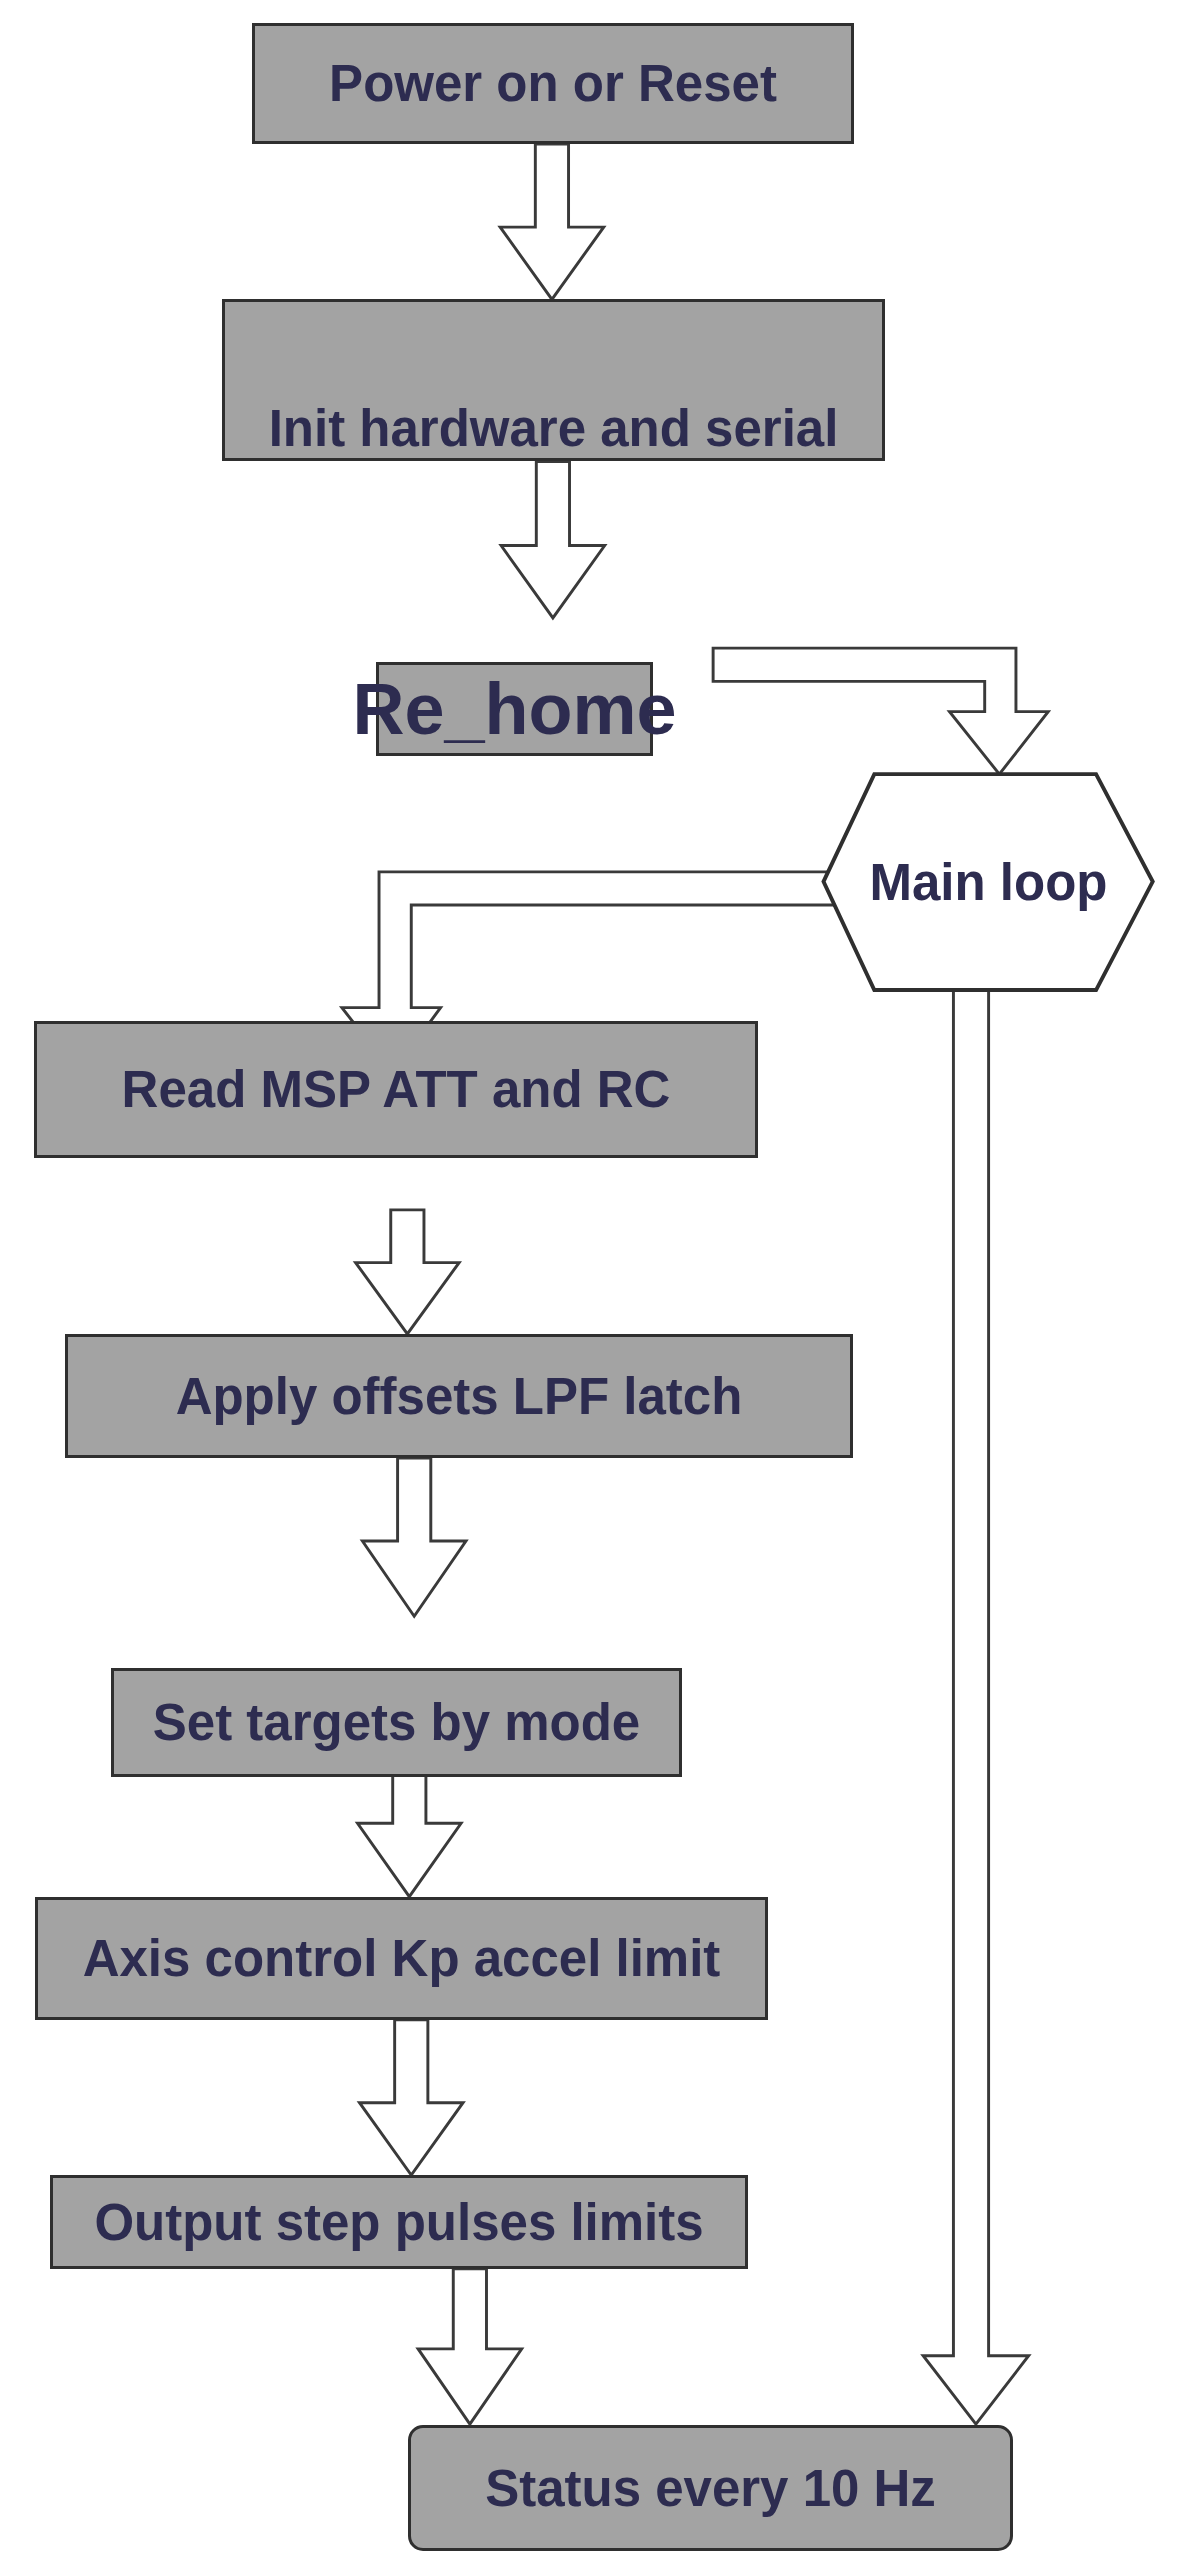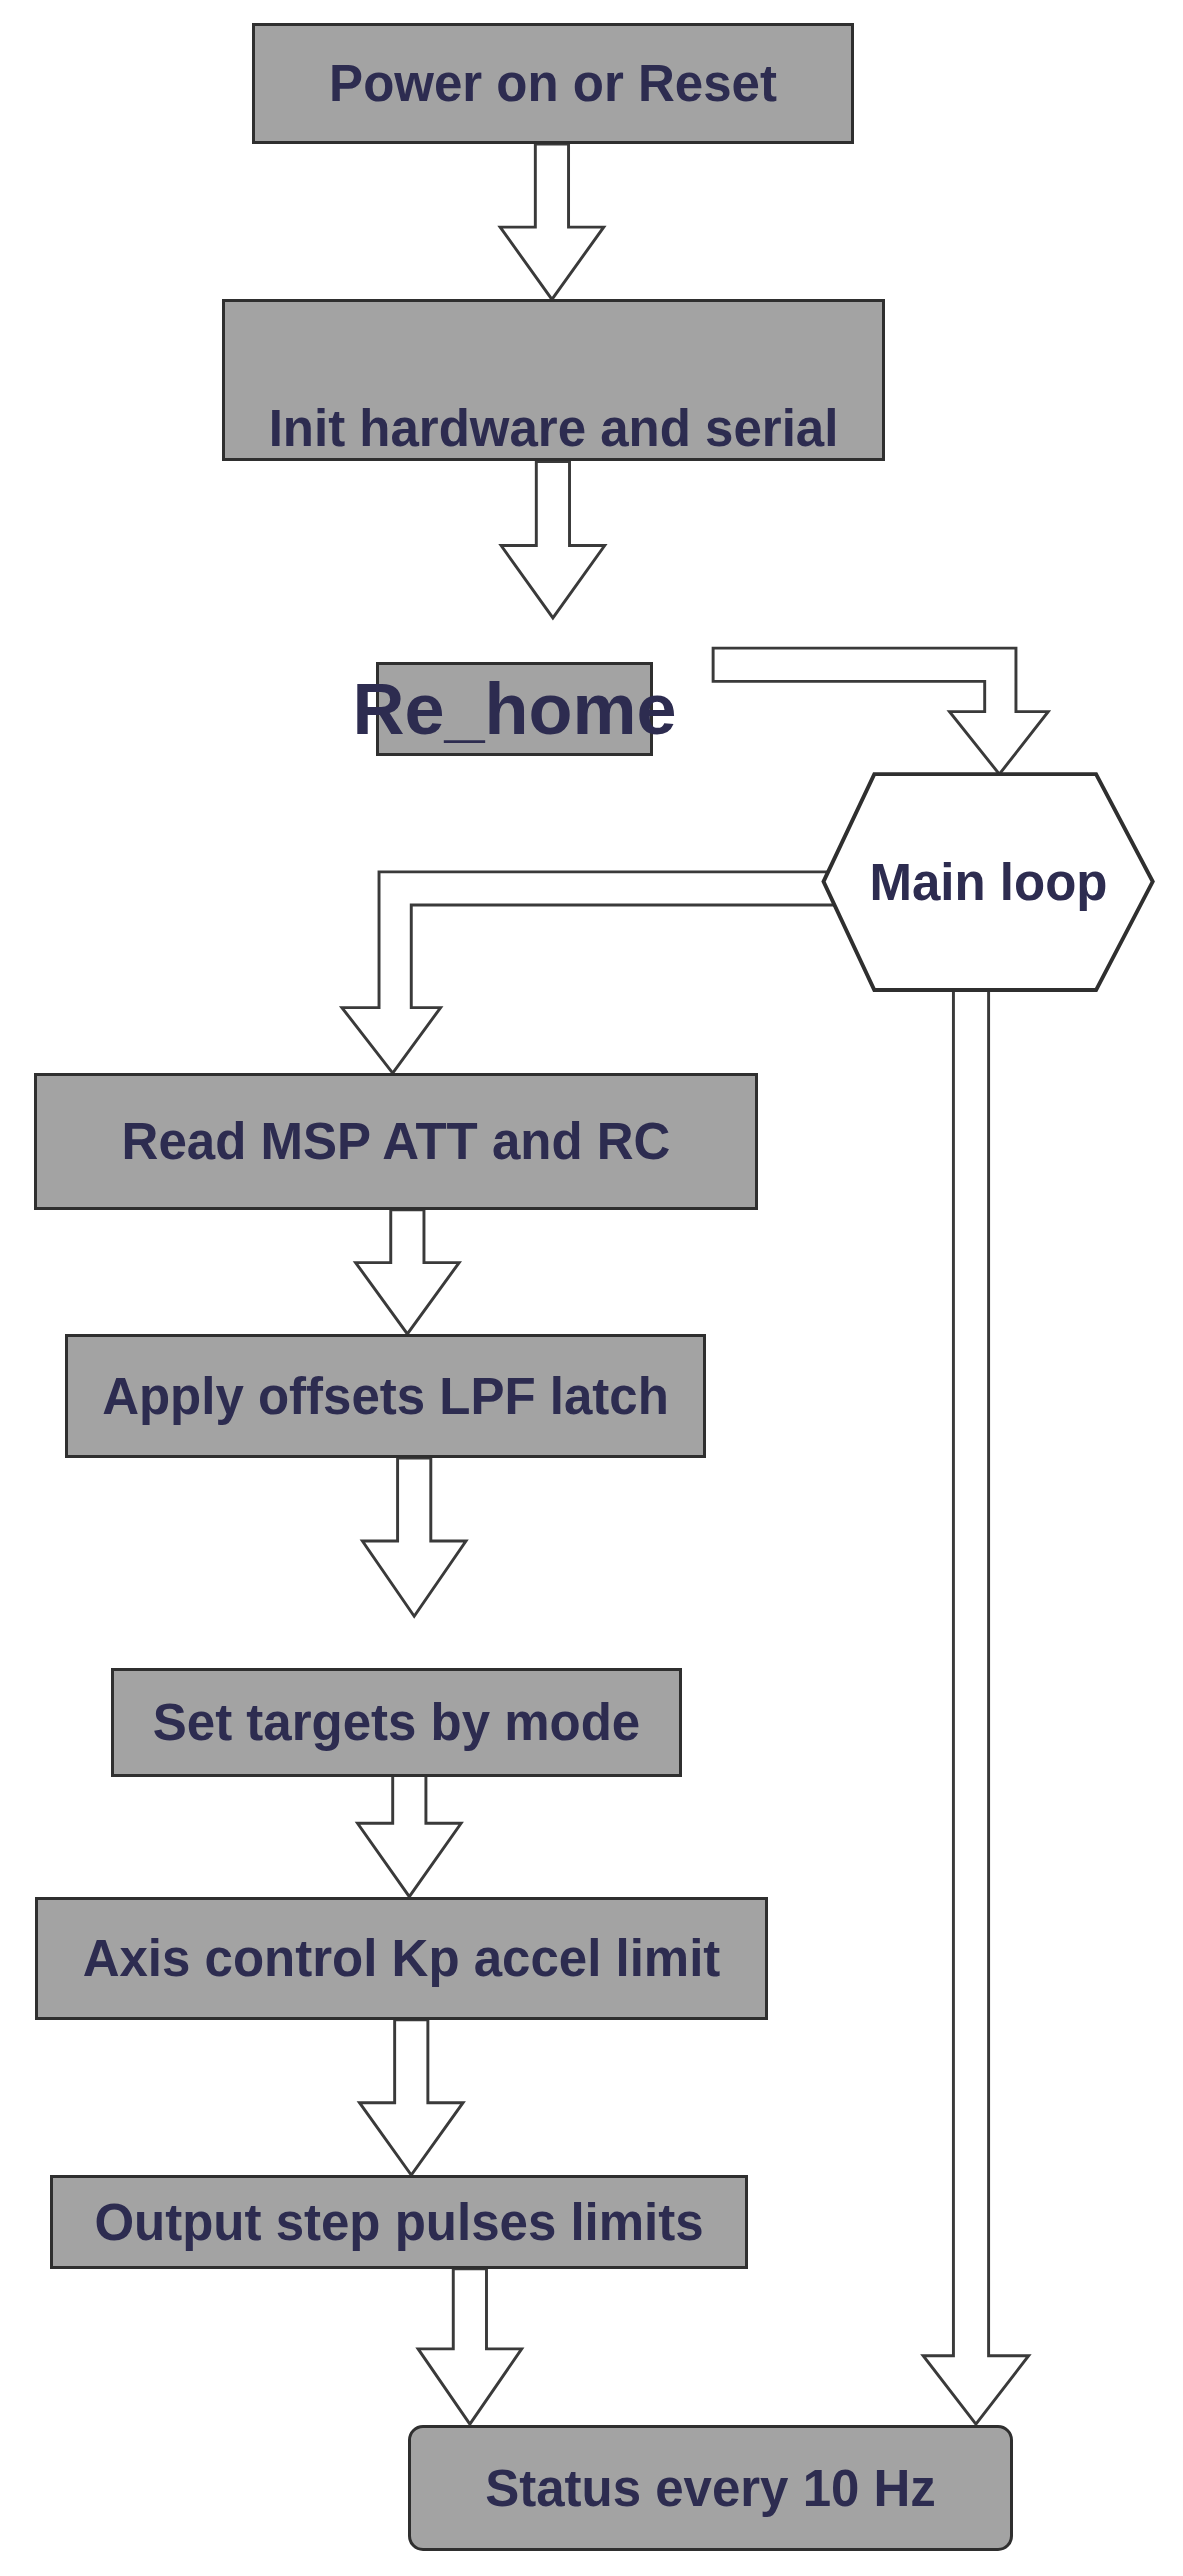--- a/index.html
+++ b/index.html
@@ -60,22 +60,22 @@
     color: #2d2c50;
     font-weight: bold;
     font-size: 51px;
     white-space: nowrap;
     background: transparent;
   }
   
   #node-power   { left: 252px; top: 22.5px;   width: 602px; height: 121px; }
   #node-init    { left: 222px; top: 299px;  width: 663px; height: 162px; align-items: flex-end; }
   #node-rehome  { left: 376px; top: 618px;  width: 277px; height: 94px;  font-size: 72px; margin-top: 44px; }
-  #node-read    { left: 34px;  top: 1073px; width: 724px; height: 137px; }
-  #node-apply   { left: 65px;  top: 1334px; width: 641px; height: 124px; }
+  #node-read    { left: 34px;  top: 1021px; width: 724px; height: 137px; }
+  #node-apply   { left: 65px;  top: 1334px; width: 788px; height: 124px; }
   #node-set     { left: 111px; top: 1640px; width: 571px; height: 109px; margin-top: 28px; }
   #node-axis    { left: 35px;  top: 1897px; width: 733px; height: 123px; }
   #node-output  { left: 50px;  top: 2175px; width: 698px; height: 94px;  }
   #node-status  { left: 408px; top: 2425px; width: 605px; height: 126px; border-radius: 15px; }
   #node-mainloop-label { left: 824px; top: 833px; width: 329px; height: 98px; }
 </style>
 </head>
 <body>
 
 <div id="canvas">

